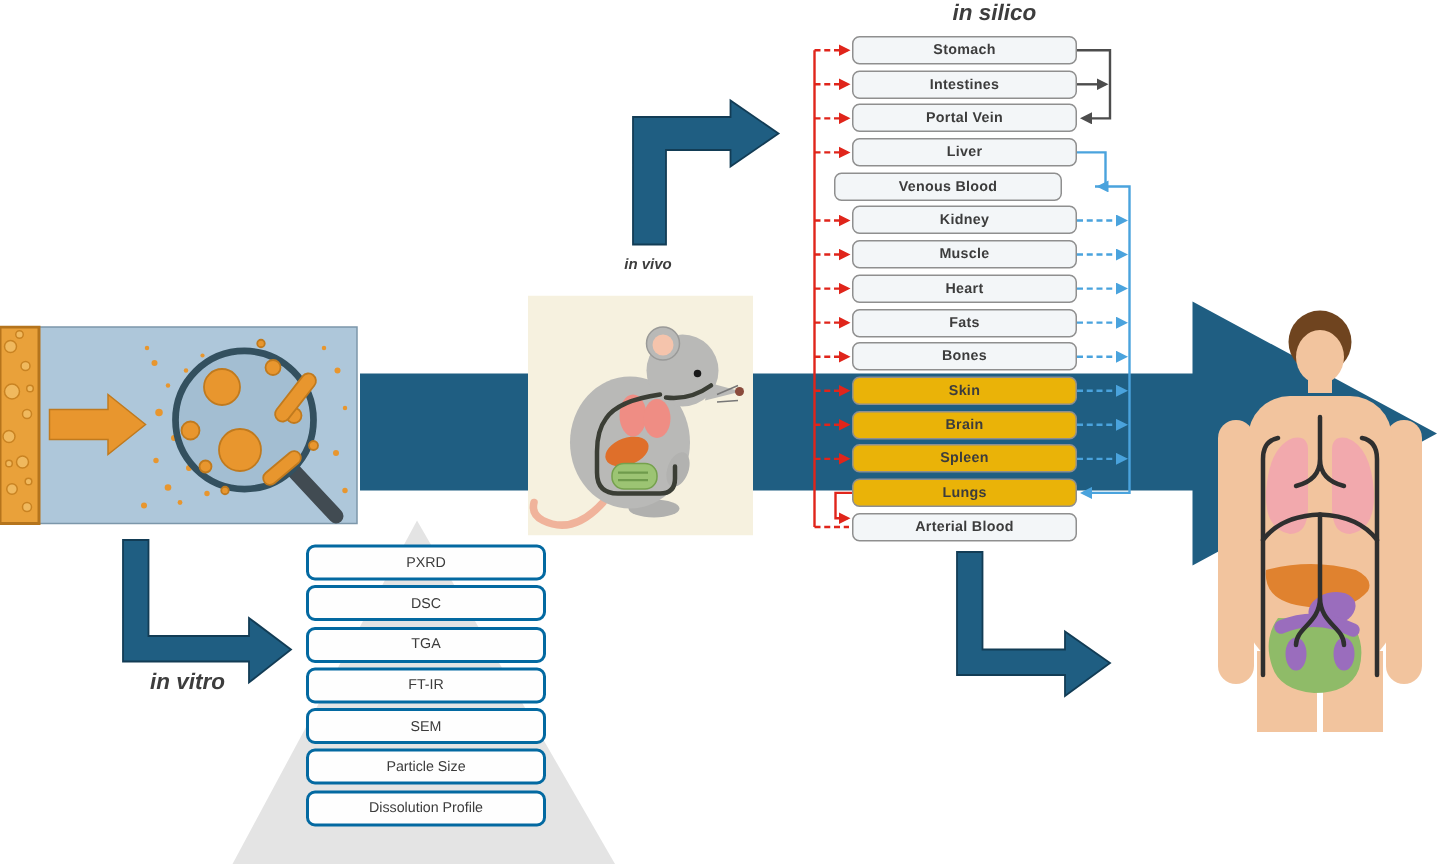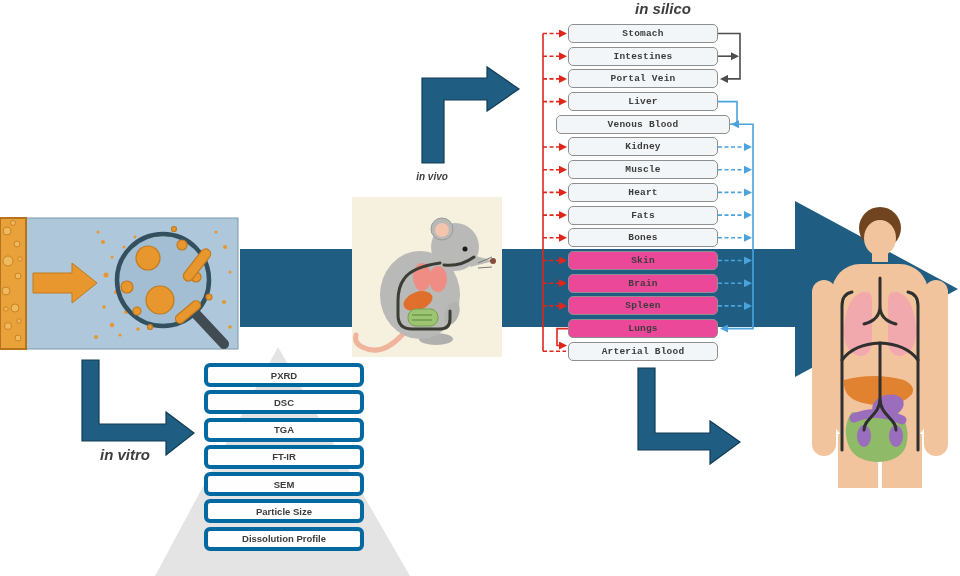--- a/index.html
+++ b/index.html
@@ -2,34 +2,34 @@
 <html><head>
 <meta charset="utf-8">
 <style>
   html,body{margin:0;padding:0;background:#ffffff;}
   #canvas{position:relative;width:960px;height:576px;background:#ffffff;overflow:hidden;
           font-family:"Liberation Sans",sans-serif;}
   .layer{position:absolute;left:0;top:0;}
   svg{display:block;}
 
   
-  #pbpk-column{position:absolute;left:568px;top:24px;z-index:4;font-family:Liberation Mono, monospace;}
+  #pbpk-column{position:absolute;left:568px;top:24px;z-index:4;}
   .pbpk-box{box-sizing:border-box;width:150px;height:19px;margin-bottom:3.7px;
             border:1.6px solid #8f8f8f;border-radius:5px;background:#f3f6f8;
             display:flex;align-items:center;justify-content:center;
             font-size:9.5px;font-weight:600;color:#3c3c3c;letter-spacing:.2px;}
-  .pbpk-box.wide{width:174px;margin-left:-12px;}
-  .pbpk-box.tinted{background:#ec4899;}
+  .pbpk-box.wide{width:152px;margin-left:-12px;}
+  .pbpk-box.tinted{background:#eab308;}
 
   
   #invitro-column{position:absolute;left:204px;top:363px;z-index:4;}
   .method-box{box-sizing:border-box;width:160px;height:24px;margin-bottom:3.3px;
-              border:4px solid #0369a1;border-radius:6px;background:#fefefe;
+              border:2px solid #0369a1;border-radius:6px;background:#fefefe;
               display:flex;align-items:center;justify-content:center;
-              font-size:9.5px;font-weight:700;color:#3c3c3c;}
+              font-size:9.5px;font-weight:400;color:#3c3c3c;}
 
   .stage-label{position:absolute;z-index:5;font-style:italic;font-weight:700;
                color:#3d3d3d;text-align:center;}
   #label-in-silico{left:576px;top:0px;width:174px;font-size:15px;}
   #label-in-vivo{left:377px;top:171px;width:110px;font-size:10px;}
   #label-in-vitro{left:70px;top:446px;width:110px;font-size:15px;}
   #label-pk{left:798px;top:490px;width:160px;font-size:15px;line-height:1.55;}
 
   #bg-svg{z-index:1;}
   #illu-particles{z-index:2;}

